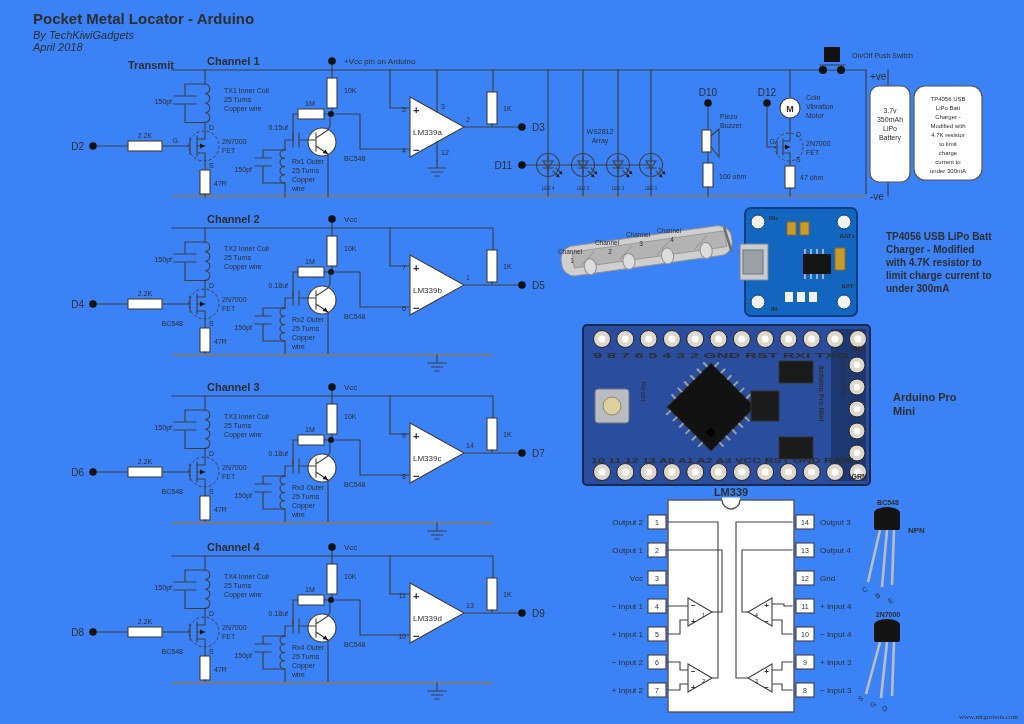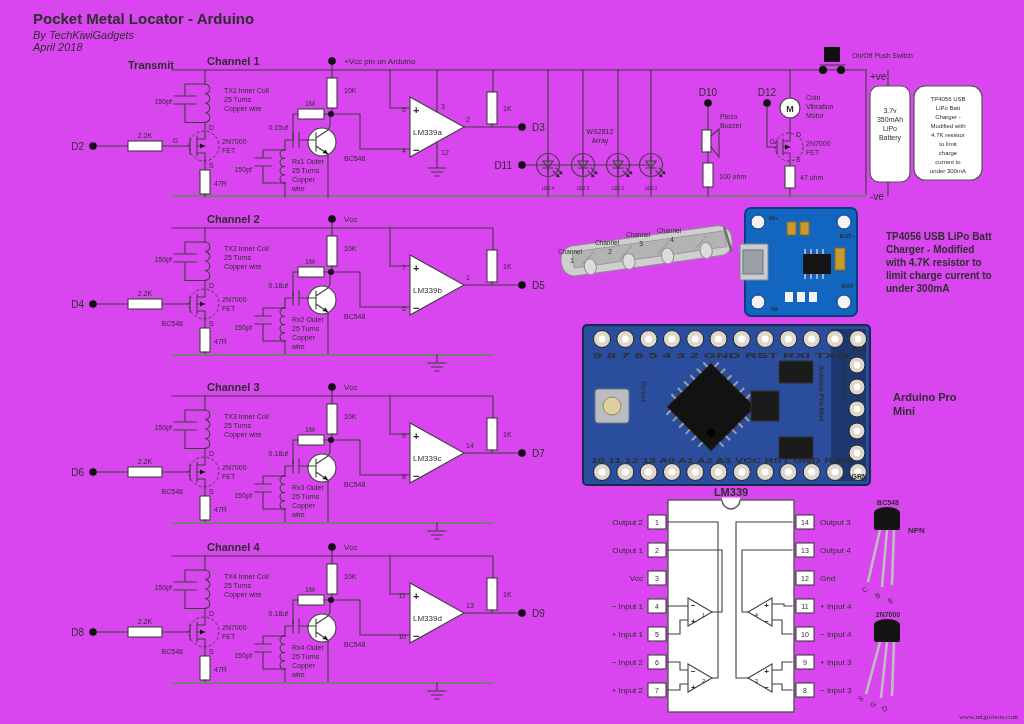--- a/index.html
+++ b/index.html
@@ -1,16 +1,16 @@
 <!DOCTYPE html>
 <html><head>
 <meta charset="utf-8">
 <style>
   html,body{margin:0;padding:0;background:#fff;}
-  #page{position:relative;width:1024px;height:724px;background:#d946ef;overflow:hidden;}
+  #page{position:relative;width:1024px;height:724px;background:#3b82f6;overflow:hidden;}
   svg{font-family:"Liberation Sans",sans-serif;}
   text{font-family:"Liberation Sans",sans-serif;font-size:7px;fill:#2e2e2e;}
   .b{font-weight:bold;}
   .i{font-style:italic;}
   .t15{font-size:15px;} .t11{font-size:11px;} .t10{font-size:10px;} .t9{font-size:9px;} .t8{font-size:8px;}
   .t65{font-size:6.5px;} .t6{font-size:6px;} .t5{font-size:5px;} .t45{font-size:4.5px;}
   .w{stroke:#3f3f3f;stroke-width:1.1;fill:none;stroke-linecap:square;}
   .rail{stroke:#7b7b7b;stroke-width:2;fill:none;}
   .cmp{stroke:#3f3f3f;stroke-width:1.1;fill:#fff;}
   .dash{stroke:#3f3f3f;stroke-width:1;fill:none;stroke-dasharray:3,2.2;}

